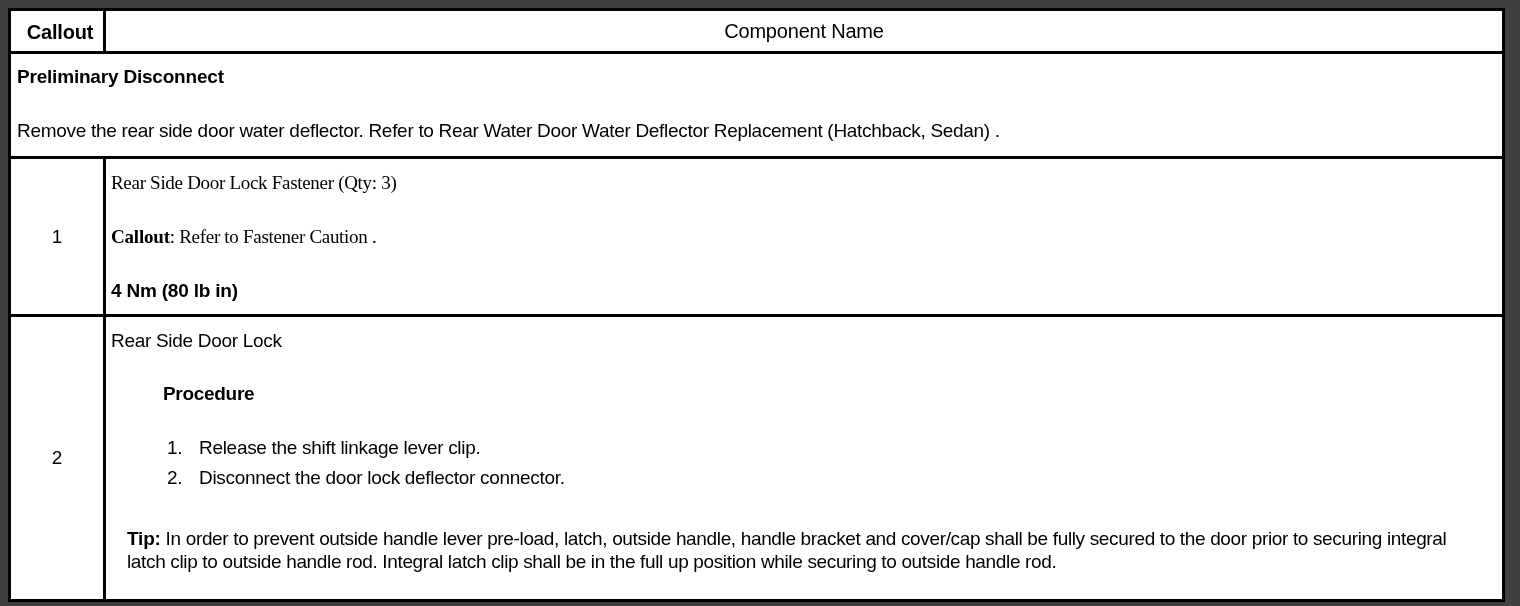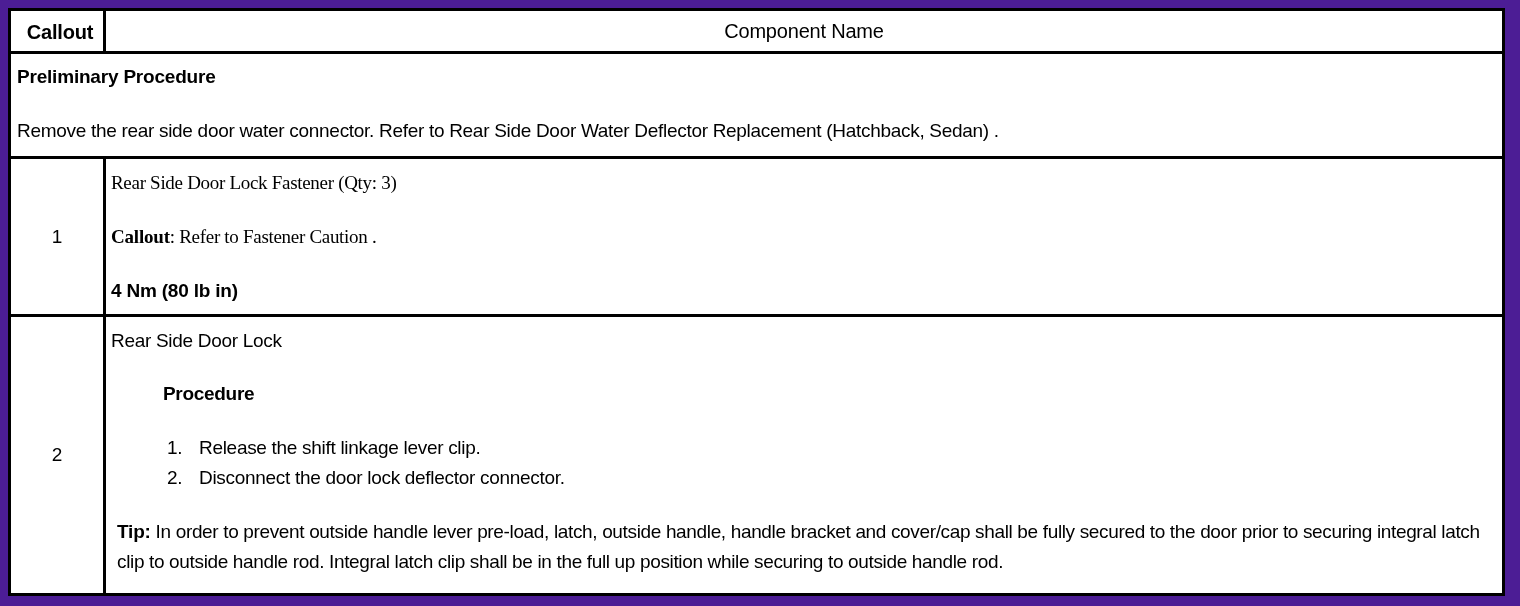--- a/index.html
+++ b/index.html
@@ -12,21 +12,21 @@
     height: 606px;
     font-family: "Liberation Sans", sans-serif;
     color: #000000;
     overflow: hidden;
   }
 
   #sheet {
     position: relative;
     width: 1520px;
     height: 606px;
-    background: #4c1d95;
+    background: #404040;
   }
 
   
   table.proc {
     position: absolute;
     left: 8px;
     top: 8px;
     width: 1497px;
     border-collapse: collapse;
     table-layout: fixed;
@@ -122,22 +122,22 @@
   }
   ol.steps li .marker {
     position: absolute;
     left: 0;
     top: 0;
     width: 26px;
     text-align: left;
   }
 
   p.tip {
-    margin: 6px !important;
-    line-height: 30px;
+    margin: 16px !important;
+    line-height: 23px;
     letter-spacing: -0.35px;
   }
 
   .gap-26 { height: 26px; }
   .gap-18 { height: 18px; }
 </style>
 </head>
 <body>
 
 <div id="sheet">
@@ -149,22 +149,22 @@
     </colgroup>
     <tbody>
 
       <tr>
         <th class="hdr-callout">Callout</th>
         <th class="hdr-name">Component Name</th>
       </tr>
 
       <tr>
         <td class="prelim" colspan="2">
-          <p class="p-head">Preliminary Procedure</p>
-          <p class="p-body">Remove the rear side door water connector. Refer to Rear Side Door Water Deflector Replacement (Hatchback, Sedan) .</p>
+          <p class="p-head">Preliminary Disconnect</p>
+          <p class="p-body">Remove the rear side door water deflector. Refer to Rear Water Door Water Deflector Replacement (Hatchback, Sedan) .</p>
         </td>
       </tr>
 
       <tr>
         <td class="num">1</td>
         <td class="body">
           <p class="spaced">Rear Side Door Lock Fastener (Qty: 3)</p>
           <p class="spaced"><span class="b">Callout</span><span>: Refer to Fastener Caution .</span></p>
           <p class="b">4 Nm (80 lb in)</p>
         </td>

